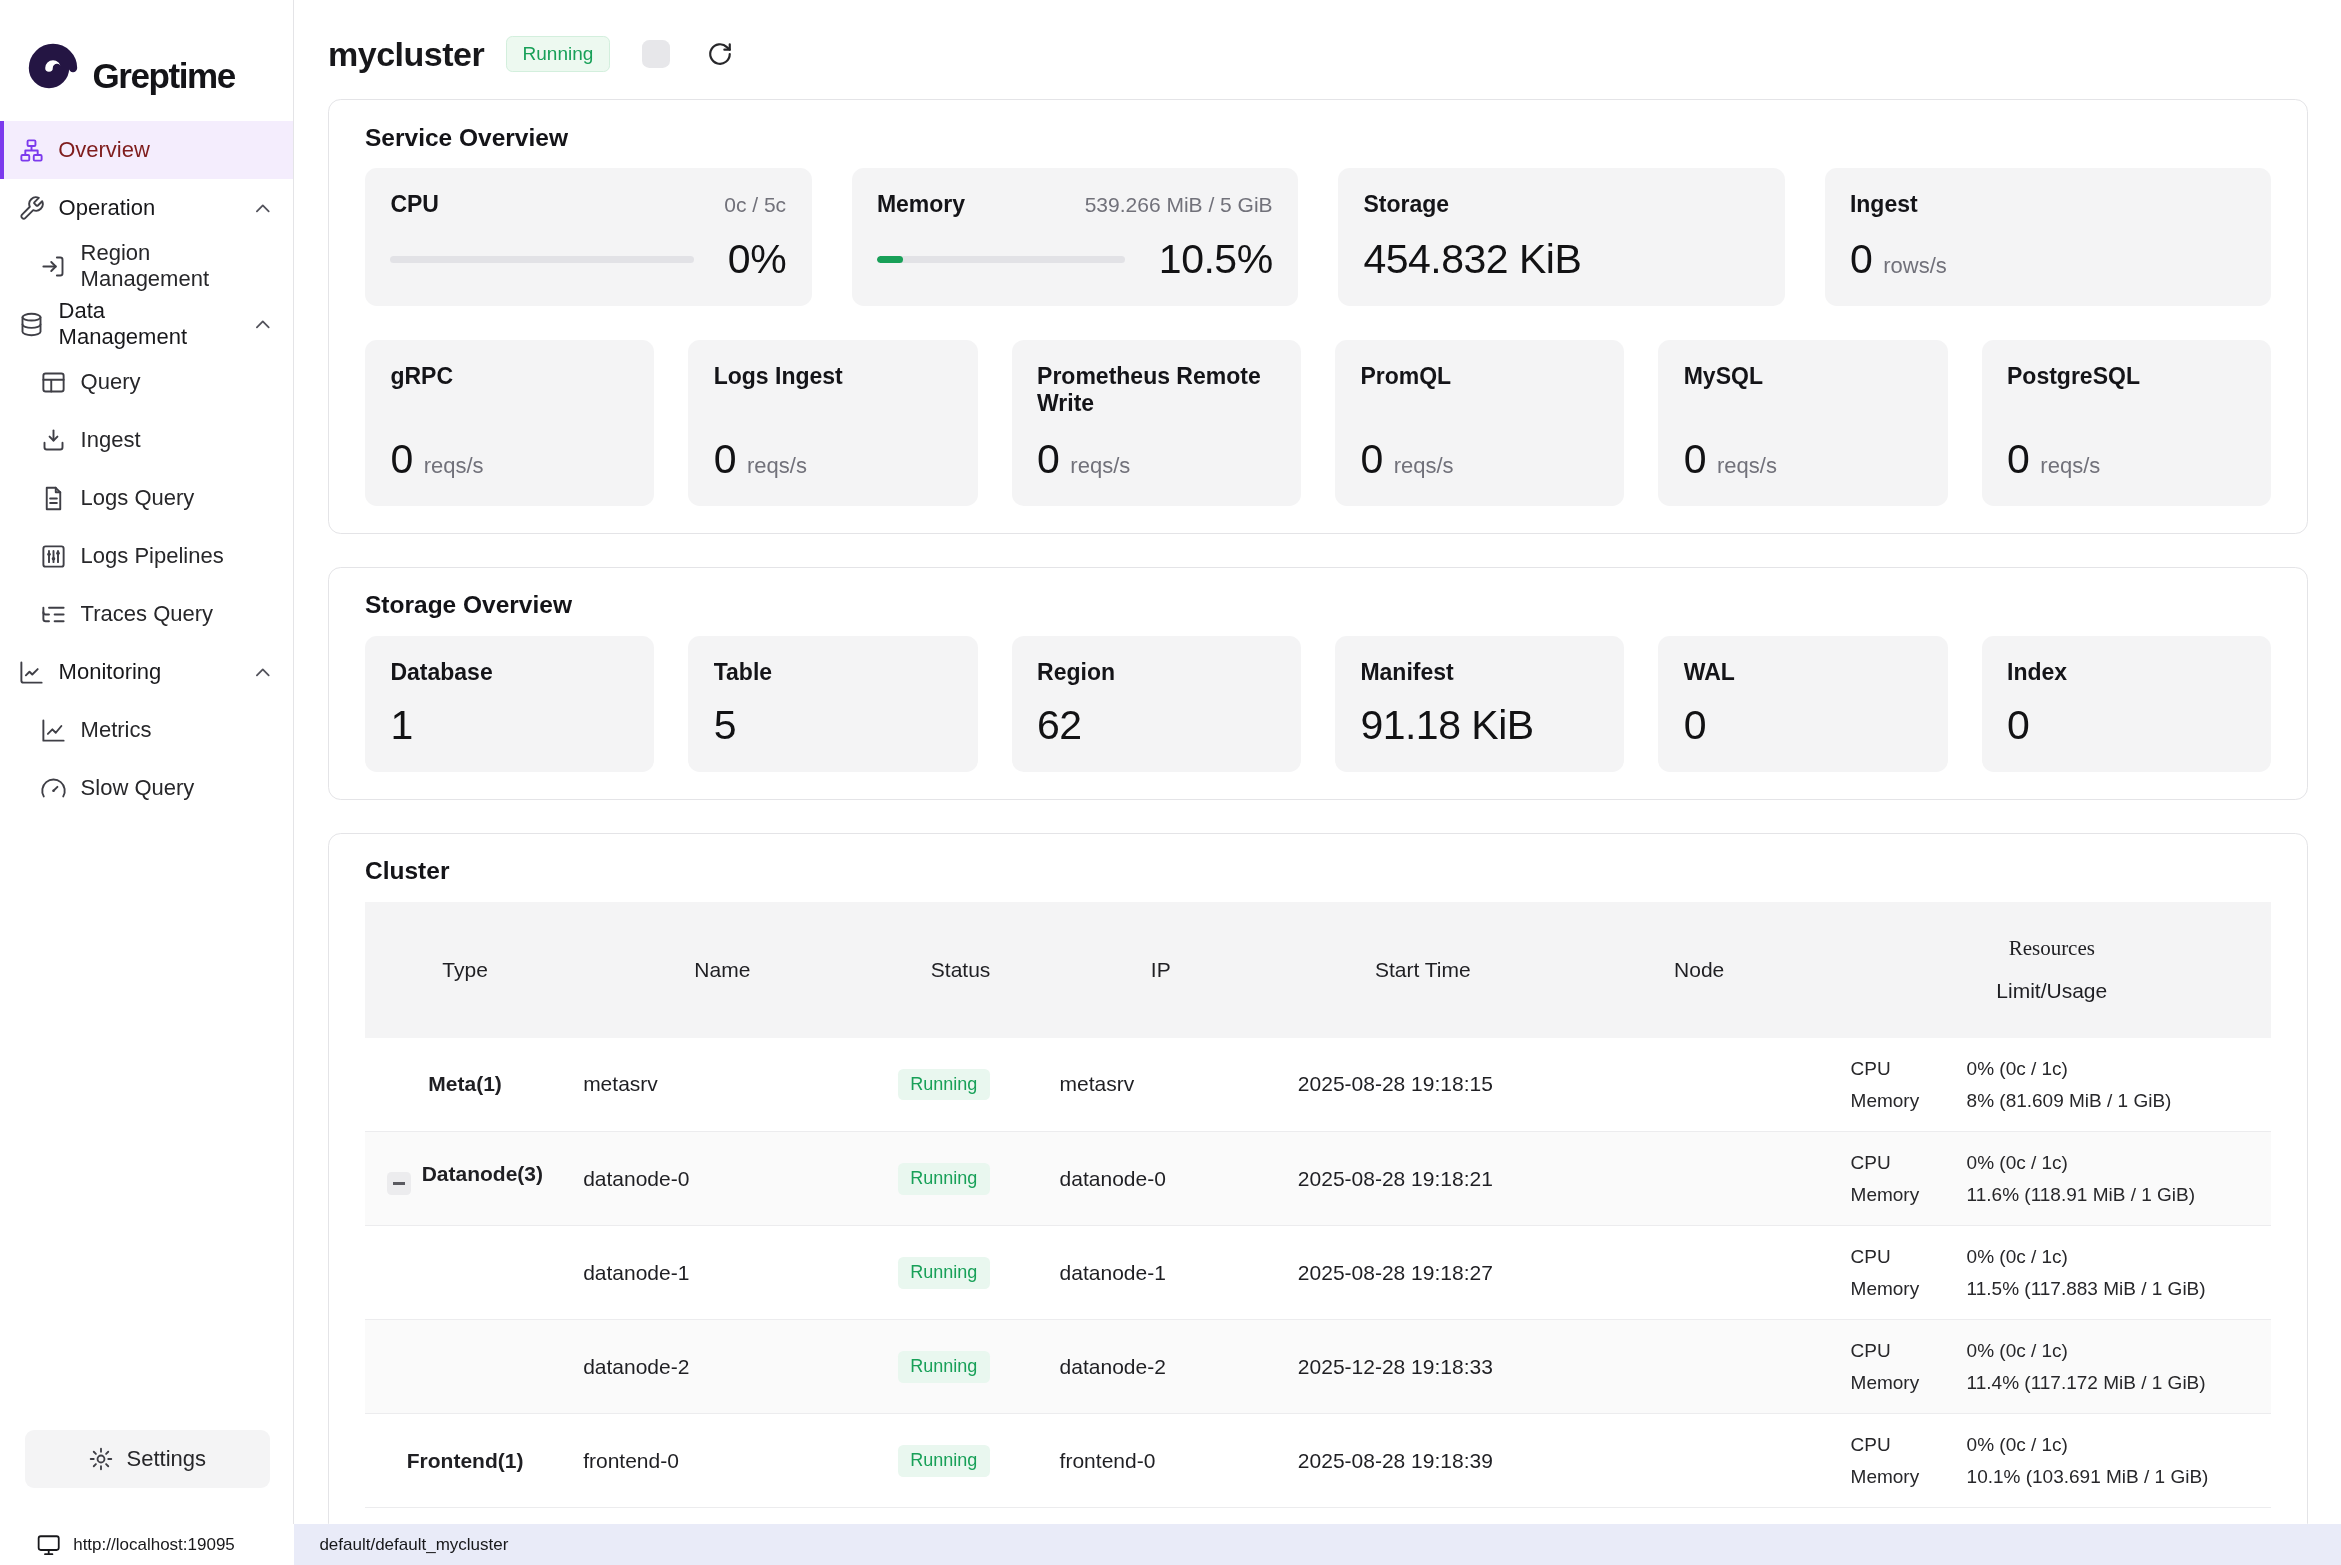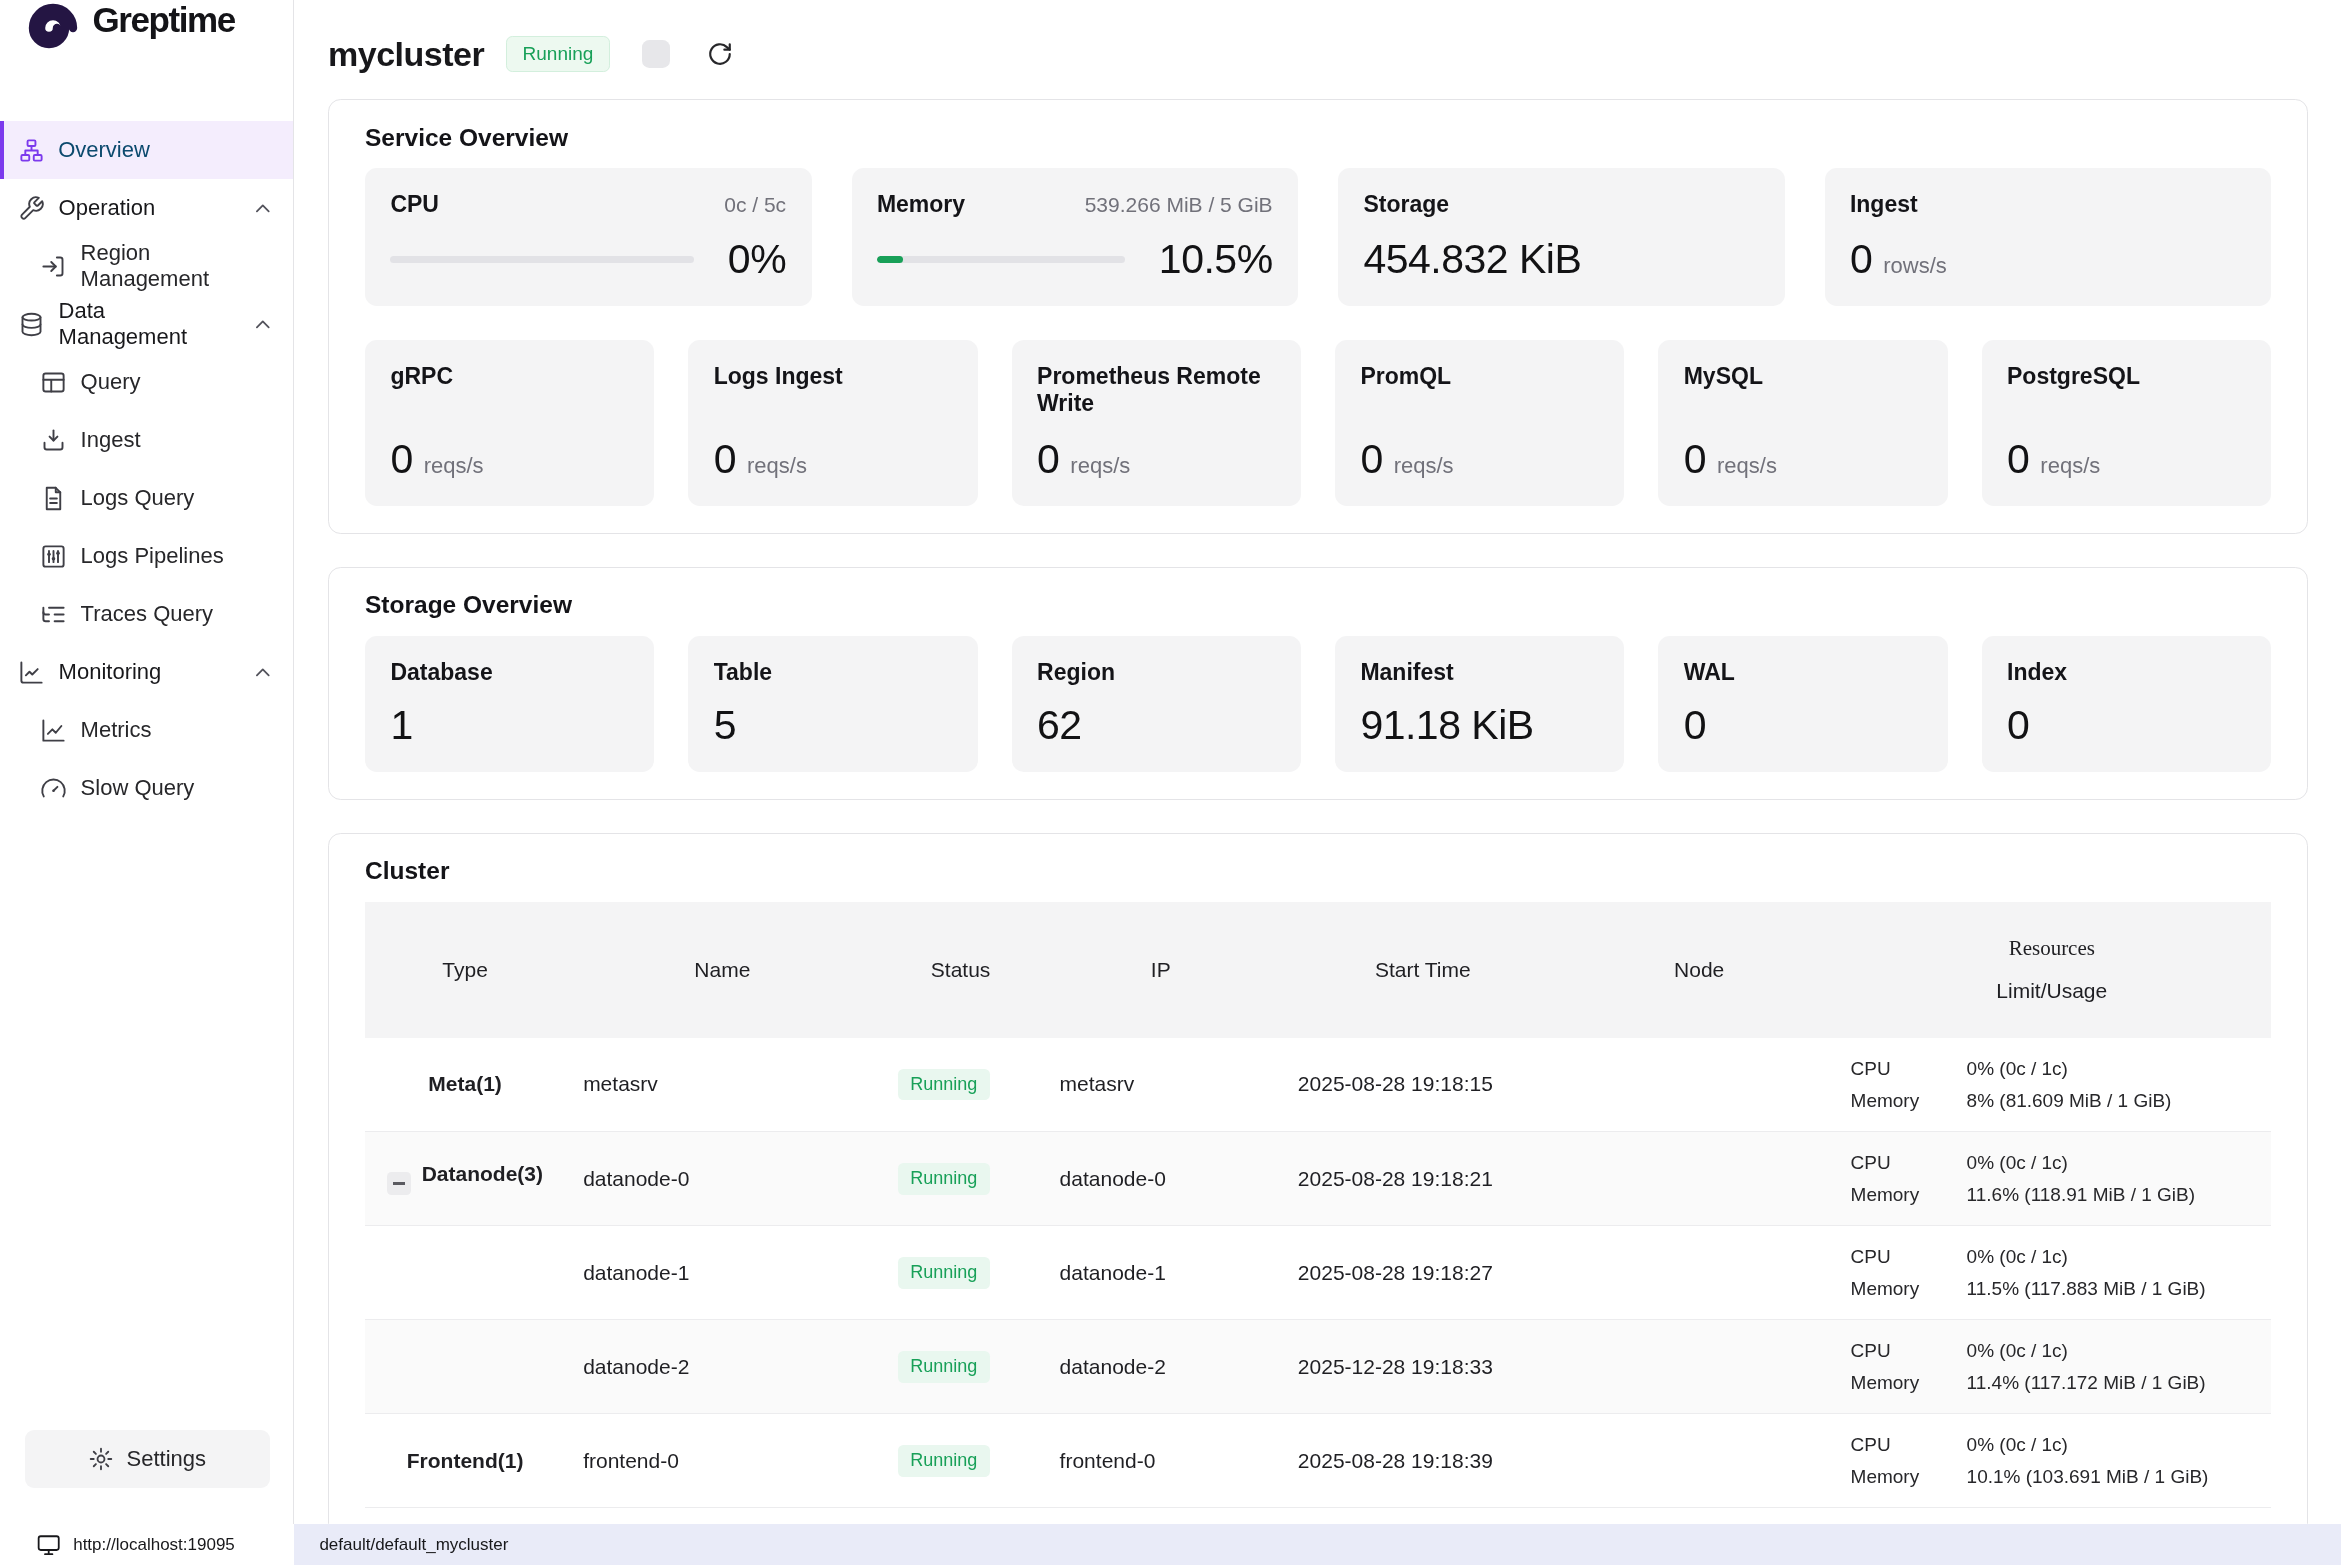--- a/index.html
+++ b/index.html
@@ -3,32 +3,32 @@
 <meta charset="utf-8">
 <style>
   * { margin:0; padding:0; box-sizing:border-box; }
   html,body { width:2342px; height:1566px; overflow:hidden; background:#fff;
     font-family:"Liberation Sans", sans-serif; color:#18181b; }
   .app { display:flex; width:100%; height:1524px; }
 
   
   .sidebar { width:294px; min-width:294px; border-right:0.9px solid #e4e4e7;
     display:flex; flex-direction:column; background:#fff; }
-  .logo { height:96px; padding:0 25.4px; display:flex; align-items:flex-start; gap:11px; cursor:pointer; }
+  .logo { height:96px; padding:0 25.4px; display:flex; align-items:flex-end; gap:11px; cursor:pointer; }
   .logo svg { width:56px; height:56px; color:#241543; }
   .logo-text { font-size:35px; font-weight:700; letter-spacing:-1.4px; color:#141418; }
   .nav { display:flex; flex-direction:column; margin-top:25.4px; }
   .nav-item { height:58px; display:flex; align-items:center; gap:13.6px; padding:0 18px;
     font-size:22px; color:#27272a; cursor:pointer; }
   .nav-item .nav-icon { display:flex; color:#3f3f46; }
   .nav-item svg { width:27px; height:27px; }
   .nav-item.section { font-weight:500; color:#18181b; }
   .nav-item.child { padding-left:40px; }
   .nav-item.active { background:#f4edfd; border-left:4.5px solid #7c3aed; padding-left:13.6px;
-    color:#0c4a6e; font-weight:500; }
+    color:#7f1d1d; font-weight:500; }
   .nav-item.active .nav-icon { color:#7c3aed; }
   .chev { margin-left:auto; display:flex; color:#52525b; }
   .chev svg { width:23.6px; height:23.6px; }
   .sidebar-bottom { margin-top:auto; padding:0 24.5px 36px 24.5px; }
   .settings-btn { width:245px; height:58px; border:none; border-radius:9px; background:#f4f4f5;
     display:flex; align-items:center; justify-content:center; gap:12.7px; font-size:22px;
     color:#27272a; cursor:pointer; font-family:inherit; }
   .settings-btn svg { width:26px; height:26px; color:#3f3f46; }
 
   

